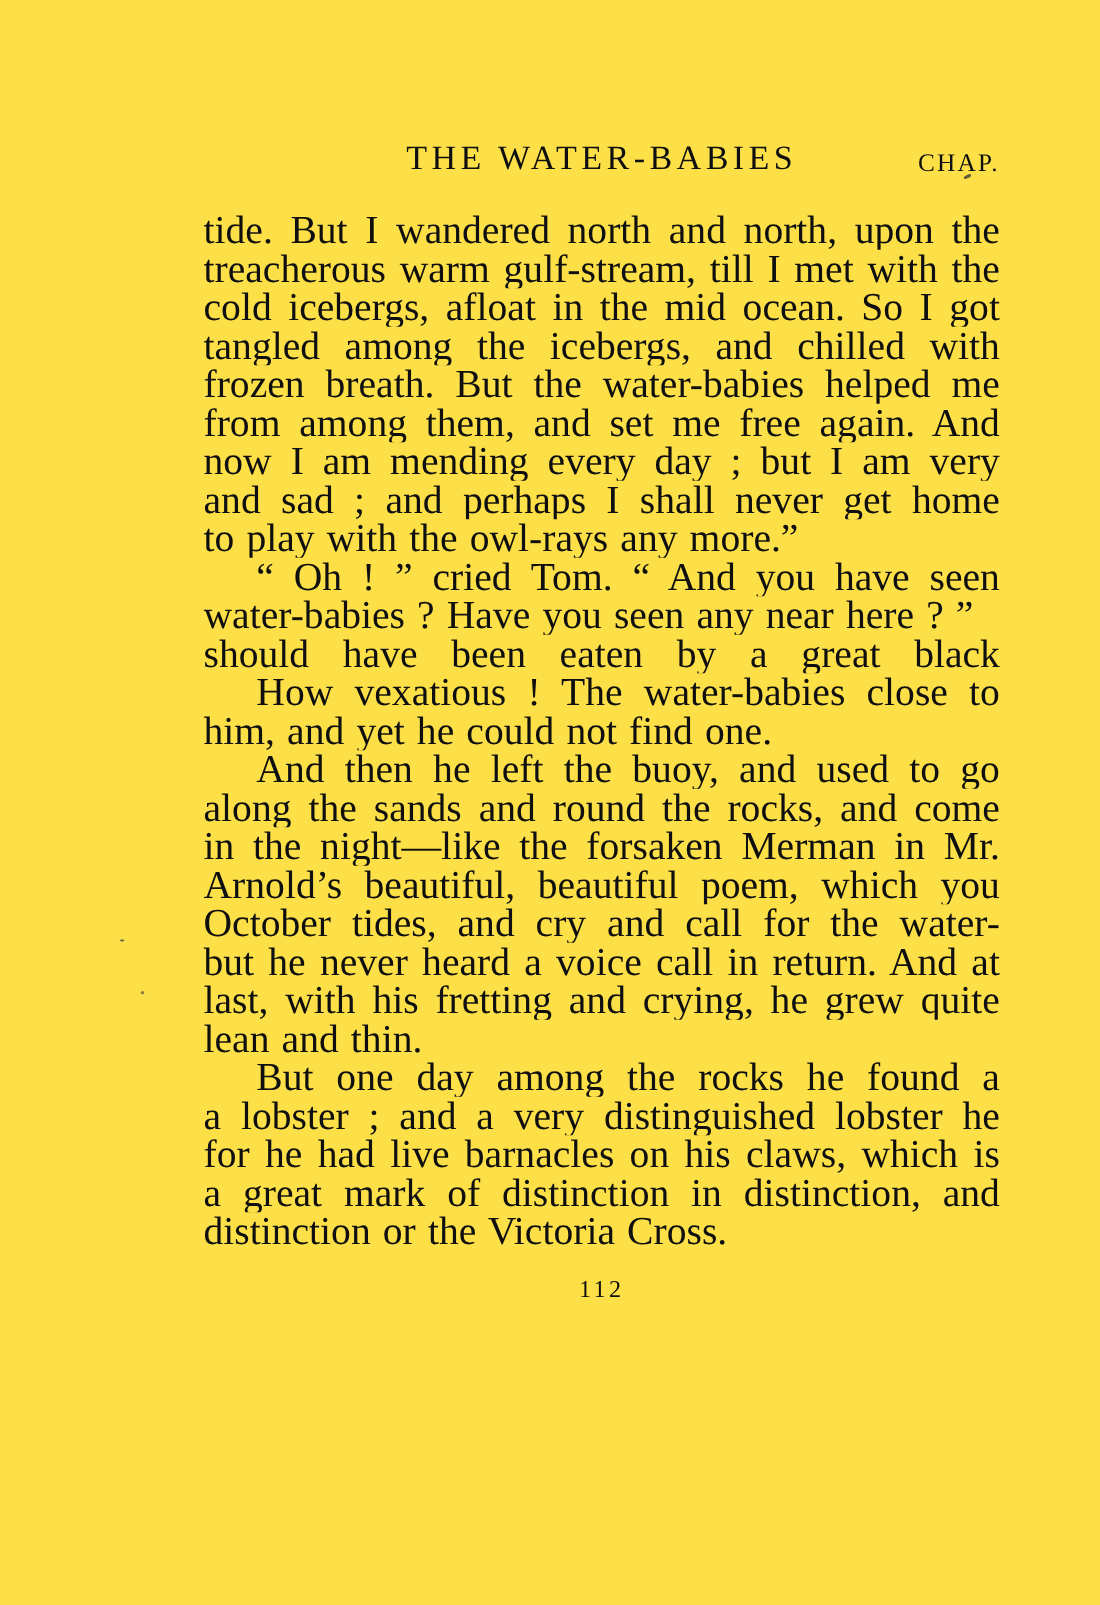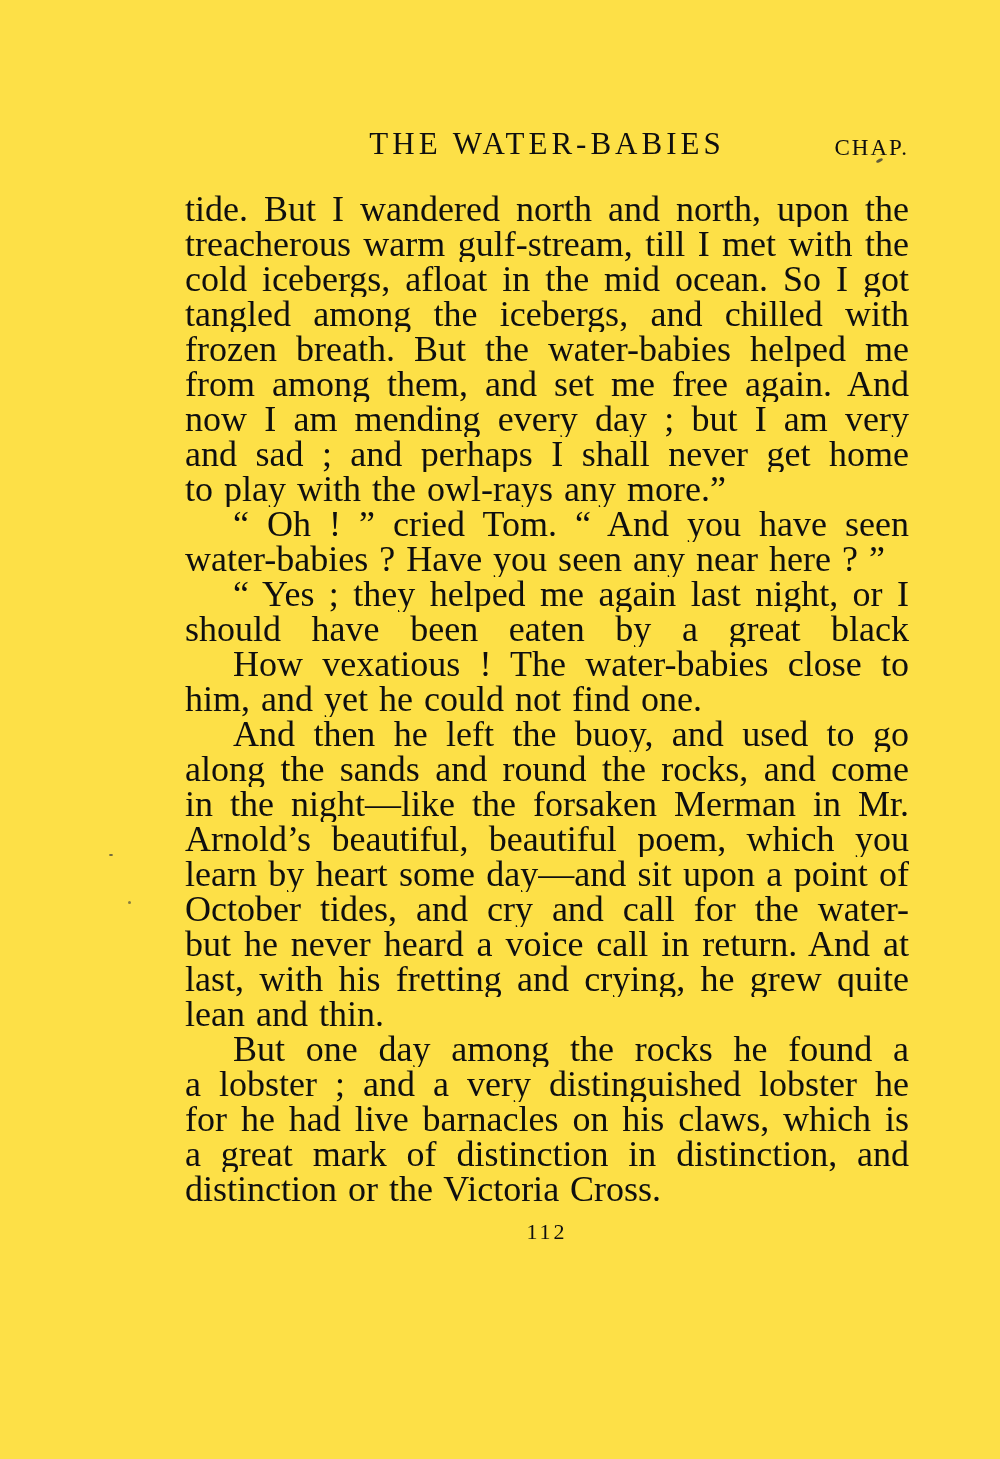--- a/index.html
+++ b/index.html
@@ -53,21 +53,21 @@
     text-align-last: justify;
     word-spacing: 2px;
   }
   .line.indent {
     text-indent: 48px;
   }
   .line.last {
     text-align-last: left;
   }
   .page-number {
-    margin-top: 12px;
+    margin-top: 22px;
     text-align: center;
     font-size: 22px;
     letter-spacing: 3px;
   }
   .speck {
     position: absolute;
     background: #3a3a3a;
     border-radius: 50%;
   }
   .speck.s1 { left: 109px; top: 854px; width: 4px; height: 2px; opacity: .75; }
@@ -101,33 +101,31 @@
           <div class="line">from among them, and set me free again. And</div>
           <div class="line">now I am mending every day ; but I am very sick</div>
           <div class="line">and sad ; and perhaps I shall never get home again</div>
           <div class="line last">to play with the owl-rays any more.”</div>
         </div>
         <div>
           <div class="line indent">“ Oh ! ” cried Tom. “ And you have seen</div>
           <div class="line last">water-babies ? Have you seen any near here ? ”</div>
         </div>
         <div>
-          <div class="line indent">“ Yes ; they helped me again last night, or I</div>
           <div class="line last">should have been eaten by a great black porpoise.”</div>
         </div>
         <div>
           <div class="line indent">How vexatious ! The water-babies close to</div>
           <div class="line last">him, and yet he could not find one.</div>
         </div>
         <div>
           <div class="line indent">And then he left the buoy, and used to go</div>
           <div class="line">along the sands and round the rocks, and come out</div>
           <div class="line">in the night—like the forsaken Merman in Mr.</div>
           <div class="line">Arnold’s beautiful, beautiful poem, which you must</div>
-          <div class="line">learn by heart some day—and sit upon a point of</div>
           <div class="line">October tides, and cry and call for the water-babies ;</div>
           <div class="line">but he never heard a voice call in return. And at</div>
           <div class="line">last, with his fretting and crying, he grew quite</div>
           <div class="line last">lean and thin.</div>
         </div>
         <div>
           <div class="line indent">But one day among the rocks he found a play-</div>
           <div class="line">a lobster ; and a very distinguished lobster he was ;</div>
           <div class="line">for he had live barnacles on his claws, which is</div>
           <div class="line">a great mark of distinction in distinction, and</div>

